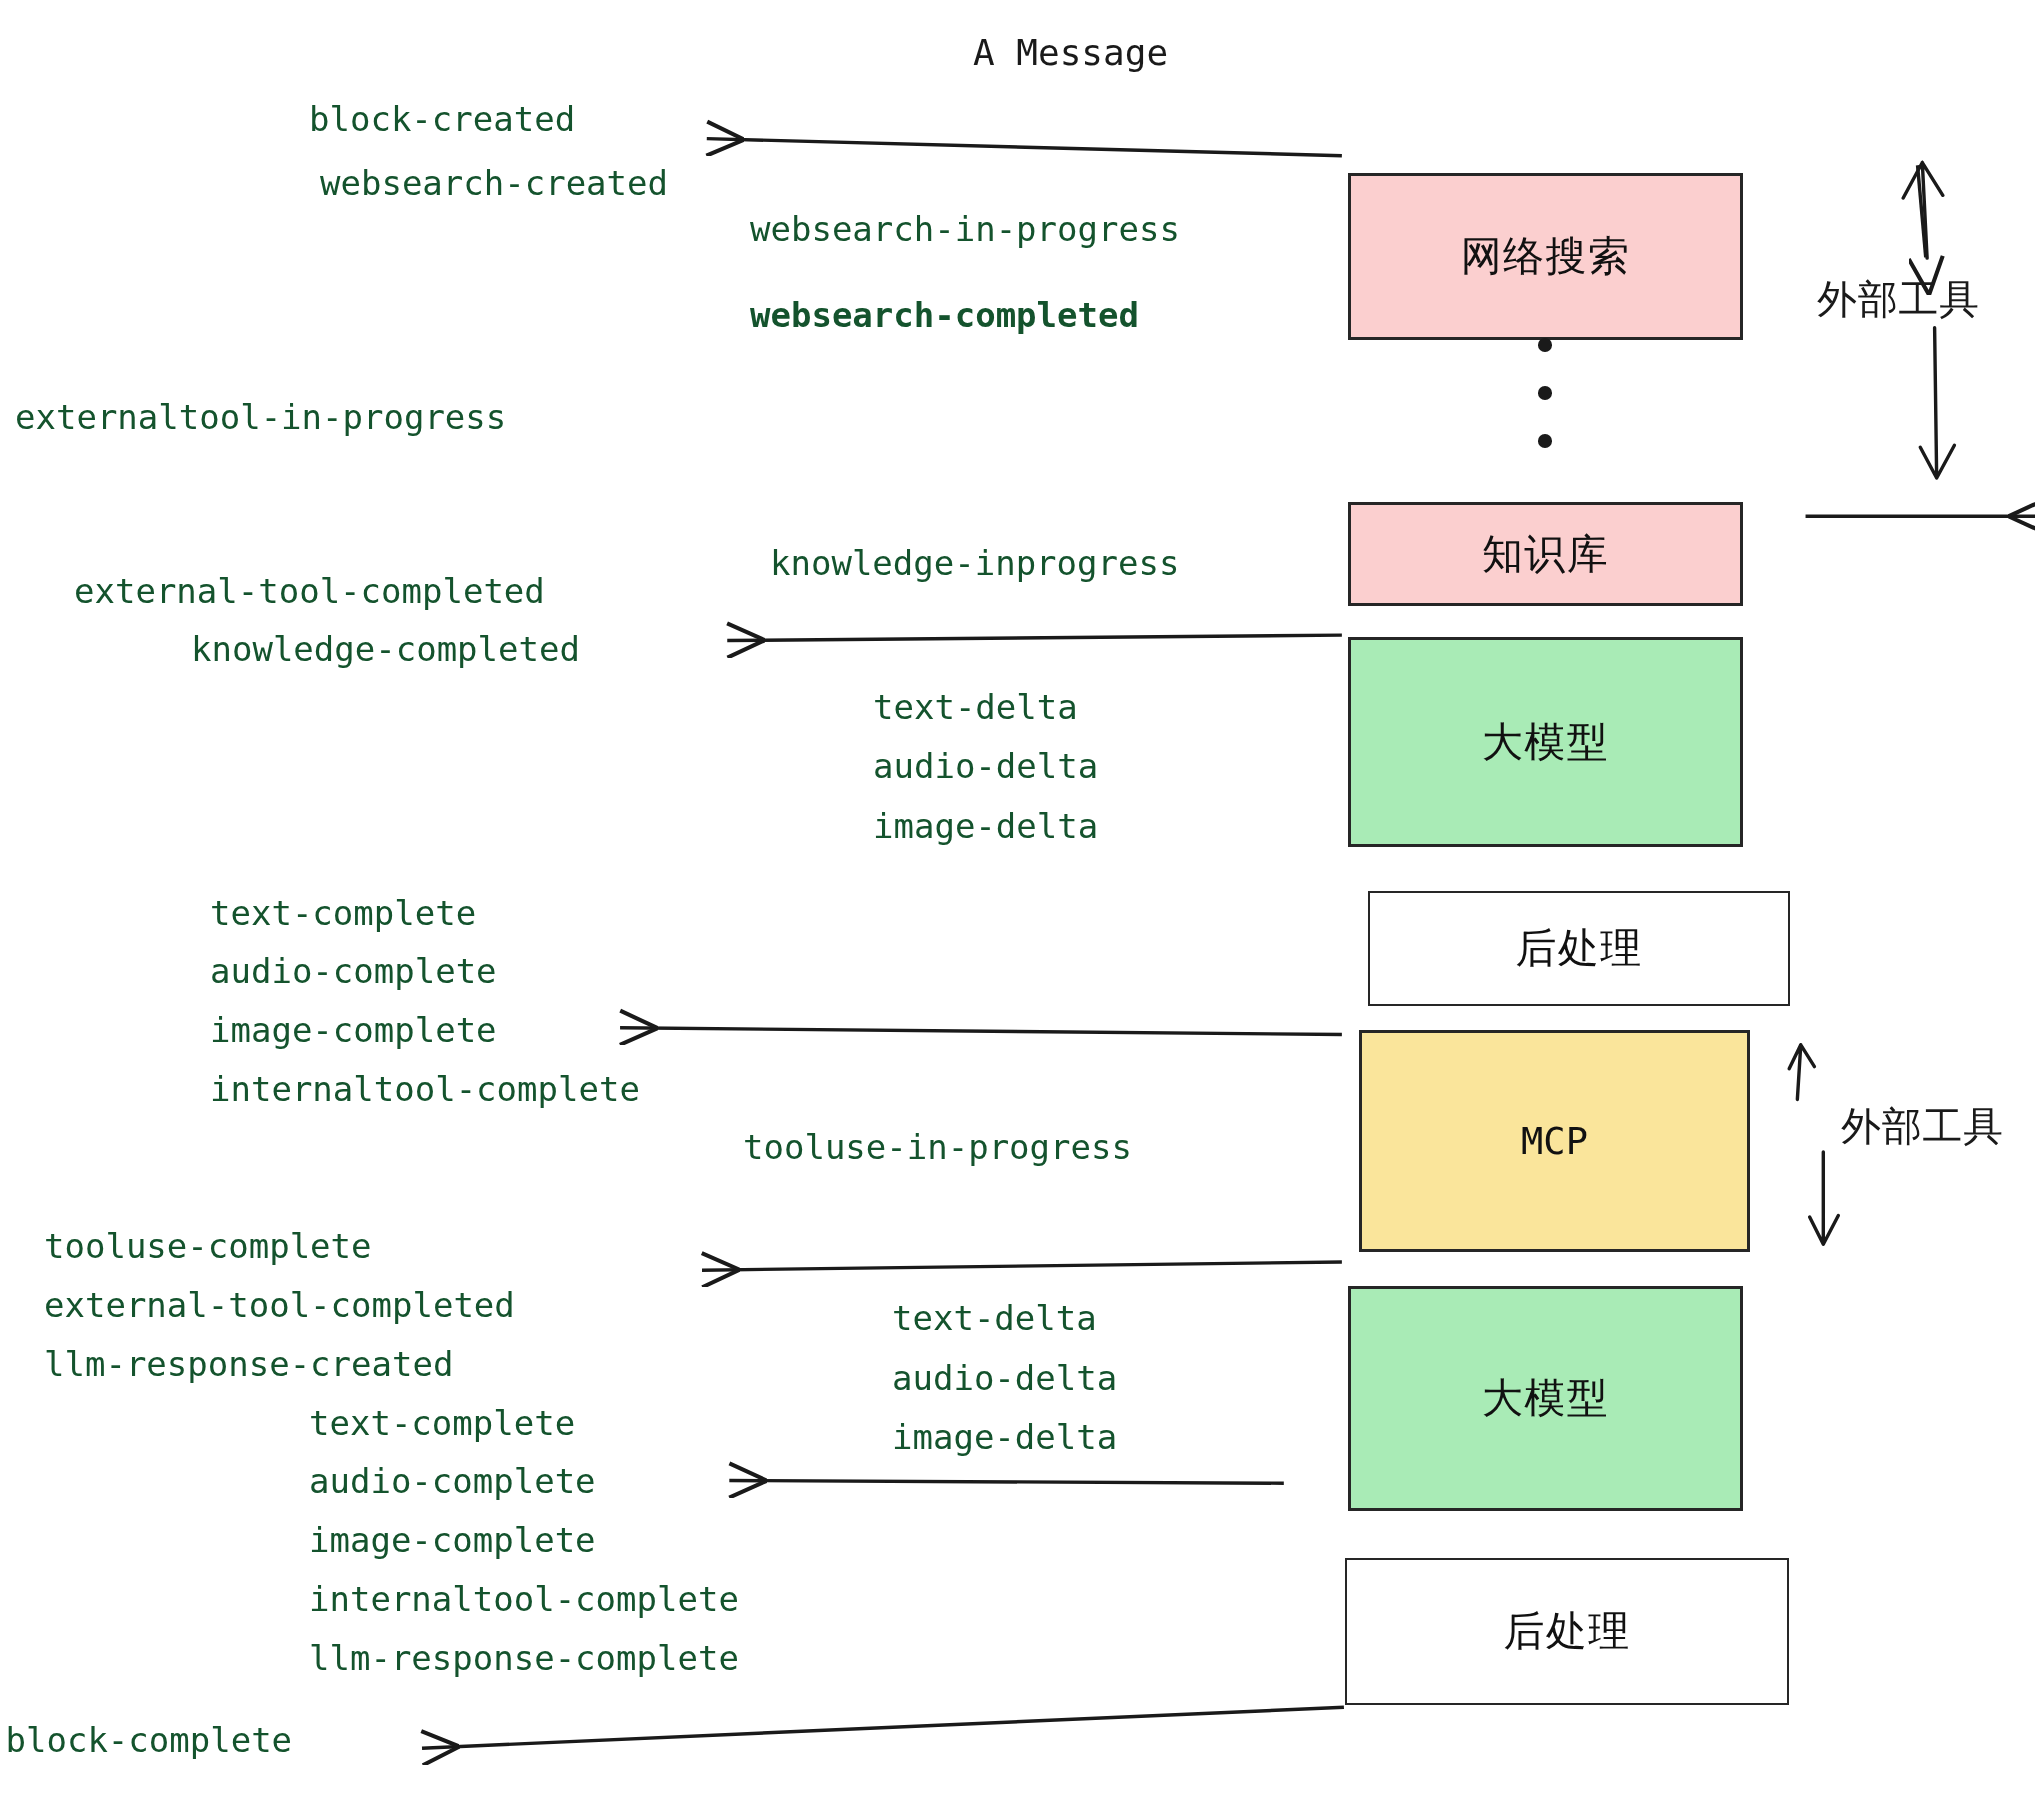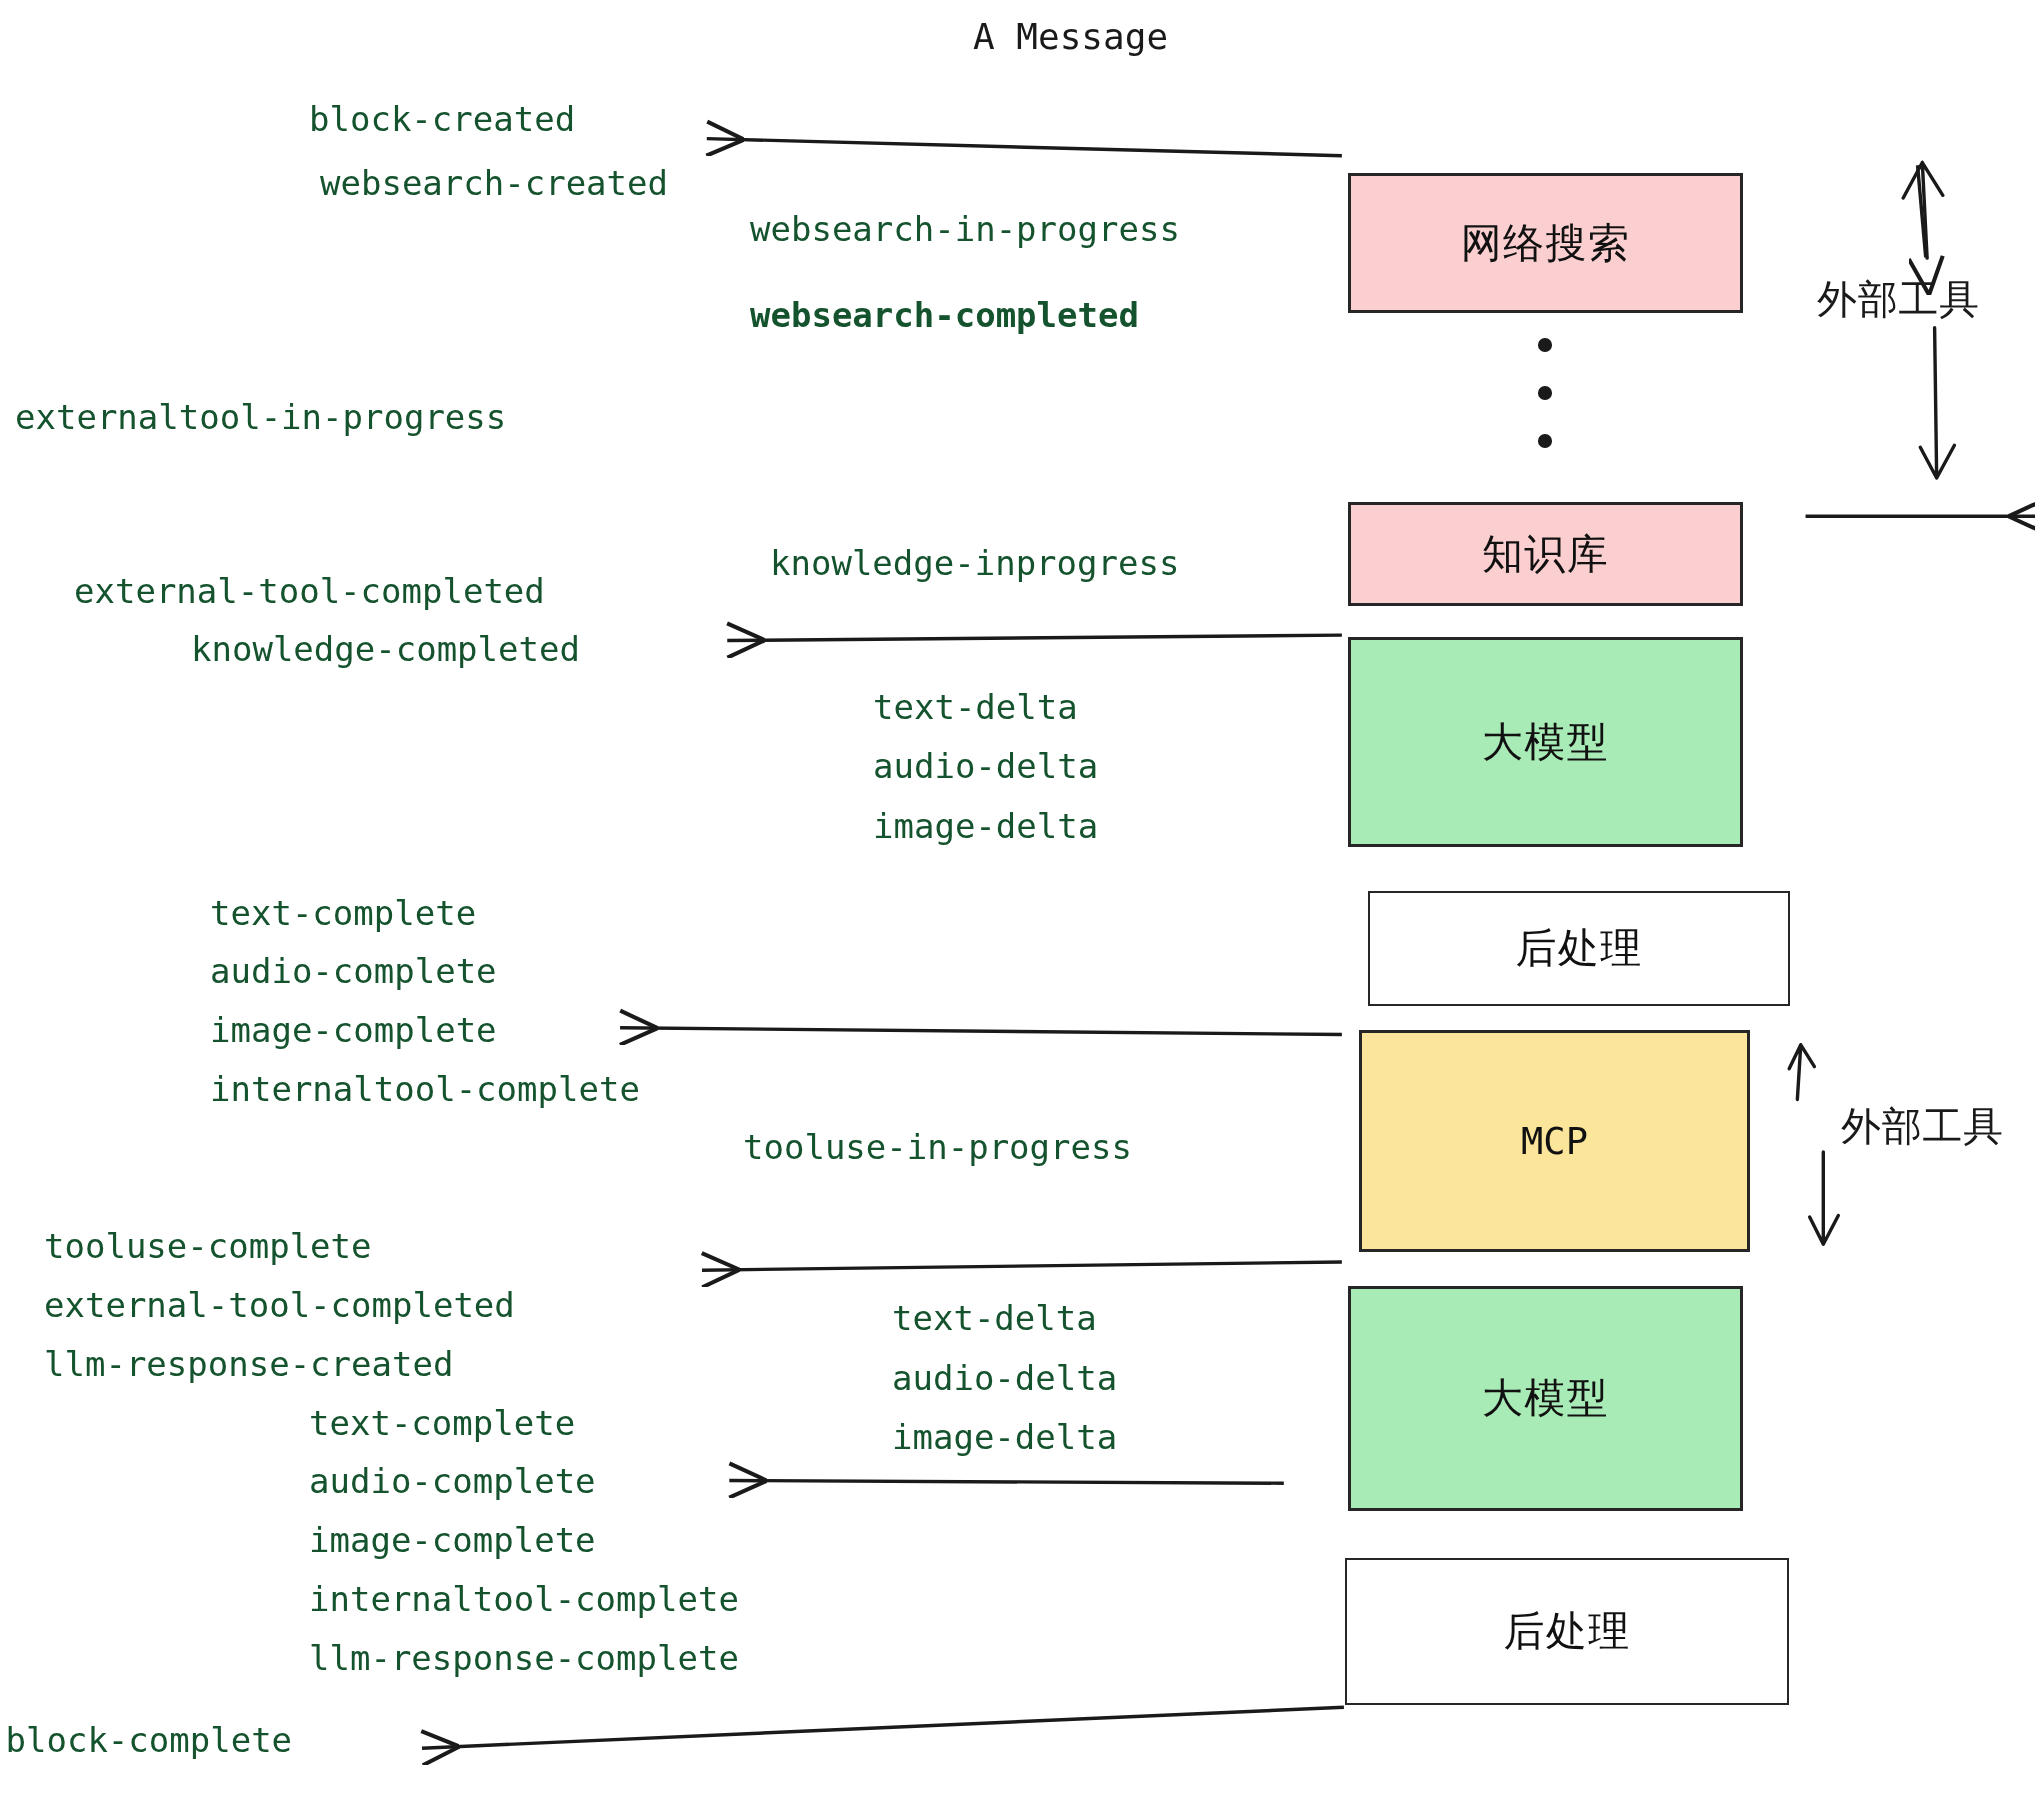--- a/index.html
+++ b/index.html
@@ -68,21 +68,21 @@
     position:absolute;left:0;top:0;
     width:2035px;height:1796px;
     pointer-events:none;
   }
 </style>
 </head>
 <body>
 
 <div id="stage">
 
-  <div class="title" style="left:973px;top:19px;">A Message</div>
+  <div class="title" style="left:973px;top:35px;">A Message</div>
 
   <svg class="arrows" viewBox="0 0 2980 2630">
     <defs>
       <marker id="ah" markerWidth="14" markerHeight="14" refX="11" refY="5" orient="auto" markerUnits="strokeWidth">
         <path d="M11,0 L0,5 L11,10" fill="none" stroke="#1a1a1a" stroke-width="1.2"></path>
       </marker>
     </defs>
     <g stroke="#1a1a1a" stroke-width="5" fill="none" marker-end="url(#ah)">
       <line x1="1965" y1="228" x2="1035" y2="203"></line>
       <line x1="1965" y1="930" x2="1065" y2="938"></line>
@@ -100,21 +100,21 @@
 
   <svg class="arrows" viewBox="0 0 2980 2630" style="z-index:2;">
     <g stroke="#1a1a1a" stroke-width="5" fill="none" stroke-linecap="round">
       <path d="M2822,378 L2815,238 M2815,238 L2787,290 M2815,238 L2845,286"></path>
       <path d="M2833,480 L2836,700 M2836,700 L2812,655 M2836,700 L2862,652"></path>
       <path d="M2632,1610 L2637,1530 M2637,1530 L2620,1565 M2637,1530 L2657,1562"></path>
       <path d="M2670,1687 L2670,1822 M2670,1822 L2650,1782 M2670,1822 L2692,1780"></path>
     </g>
   </svg>
 
-  <div class="node" style="left:1348px;top:173px;width:395px;height:140px;background:#FBCFCF;">
+  <div class="node" style="left:1348px;top:173px;width:395px;height:167px;background:#FBCFCF;">
     <span>网络搜索</span>
   </div>
 
   <div class="dots" style="left:1538px;top:338px;">
     <div class="dot" style="left:0;top:0;"></div>
     <div class="dot" style="left:0;top:48px;"></div>
     <div class="dot" style="left:0;top:96px;"></div>
   </div>
 
   <div class="node" style="left:1348px;top:502px;width:395px;height:104px;background:#FBCFCF;">

